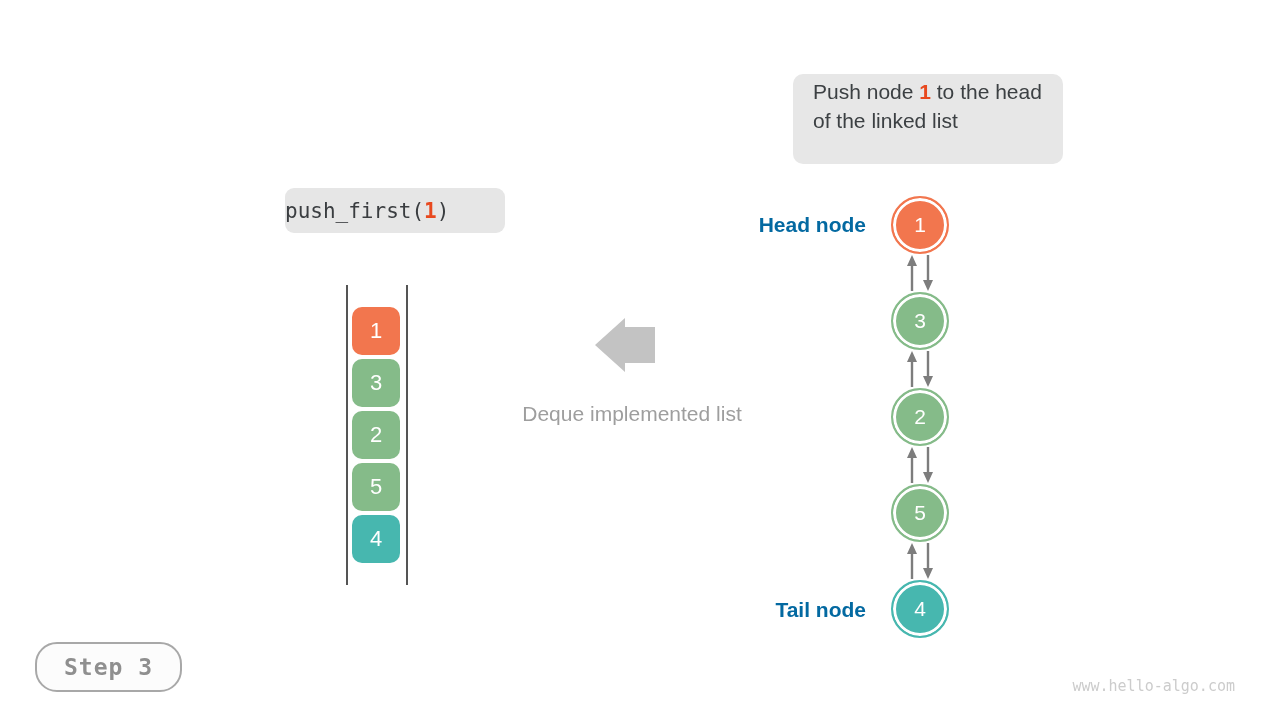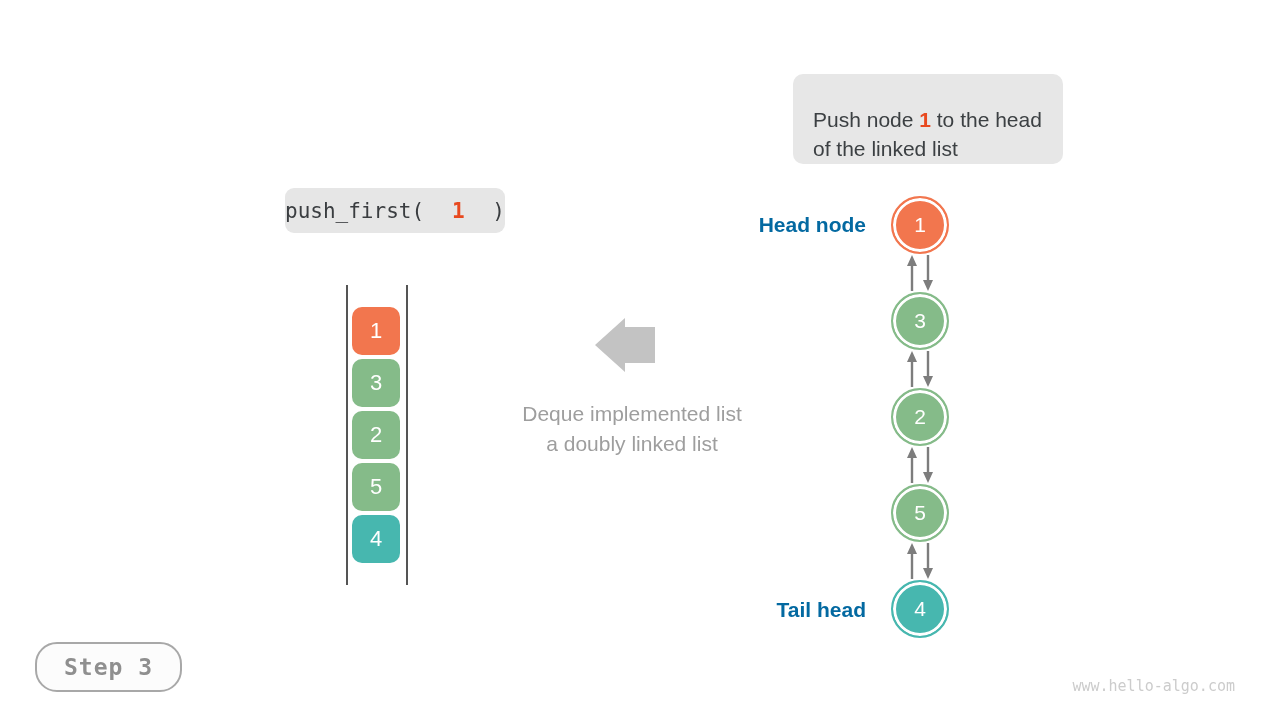--- a/index.html
+++ b/index.html
@@ -13,34 +13,34 @@
   }
   .abs { position: absolute; }
 
   
   .callout {
     left: 793px; top: 74px;
     width: 270px; height: 90px;
     background: #e7e7e7;
     border-radius: 10px;
     box-sizing: border-box;
-    padding: 31px 20px;
+    padding: 3px 20px;
     font-size: 21px;
     line-height: 29px;
     color: #3c4043;
   }
   .hl { color: #e8491f; font-weight: bold; }
 
   
   .codebox {
     left: 285px; top: 188px;
     width: 220px; height: 45px;
     background: #e6e6e6;
     border-radius: 9px;
-    display: flex; align-items: center; justify-content: space-between;
+    display: flex; align-items: center; justify-content: flex-start;
     font-family: "DejaVu Sans Mono", monospace;
     font-size: 21px;
     color: #3a3d40;
   }
 
   
   .rails {
     left: 346px; top: 285px;
     width: 62px; height: 300px;
     box-sizing: border-box;
@@ -139,25 +139,24 @@
     <div class="sq" style="background: rgb(71, 183, 175);">4</div>
   </div>
 
 <div class="abs big-arrow">
   <svg width="60" height="56" viewBox="0 0 60 56">
     <polygon points="0,28 30,1 30,10 60,10 60,46 30,46 30,55" fill="#c3c3c3"></polygon>
   </svg>
 </div>
 <div class="abs caption">
   <div>Deque implemented list</div>
-  <div>a doubly linked list</div>
 </div>
 
 <div class="abs side-label head-label">Head node</div>
-<div class="abs side-label tail-label">Tail head</div>
+<div class="abs side-label tail-label">Tail node</div>
 <div class="abs ll-col">
     <div class="node" style="background: rgb(242, 118, 78); border-color: rgb(242, 118, 78);">1</div>
     <div class="connector"><svg width="40" height="38" viewBox="0 0 40 38">
         <line x1="12" y1="37" x2="12" y2="9" stroke="#7d7d7d" stroke-width="2.4"></line>
         <polygon points="12,1 7,12 17,12" fill="#7d7d7d"></polygon>
         <line x1="28" y1="1" x2="28" y2="29" stroke="#7d7d7d" stroke-width="2.4"></line>
         <polygon points="28,37 23,26 33,26" fill="#7d7d7d"></polygon>
       </svg></div>
     <div class="node" style="background: rgb(133, 187, 137); border-color: rgb(133, 187, 137);">3</div>
     <div class="connector"><svg width="40" height="38" viewBox="0 0 40 38">

